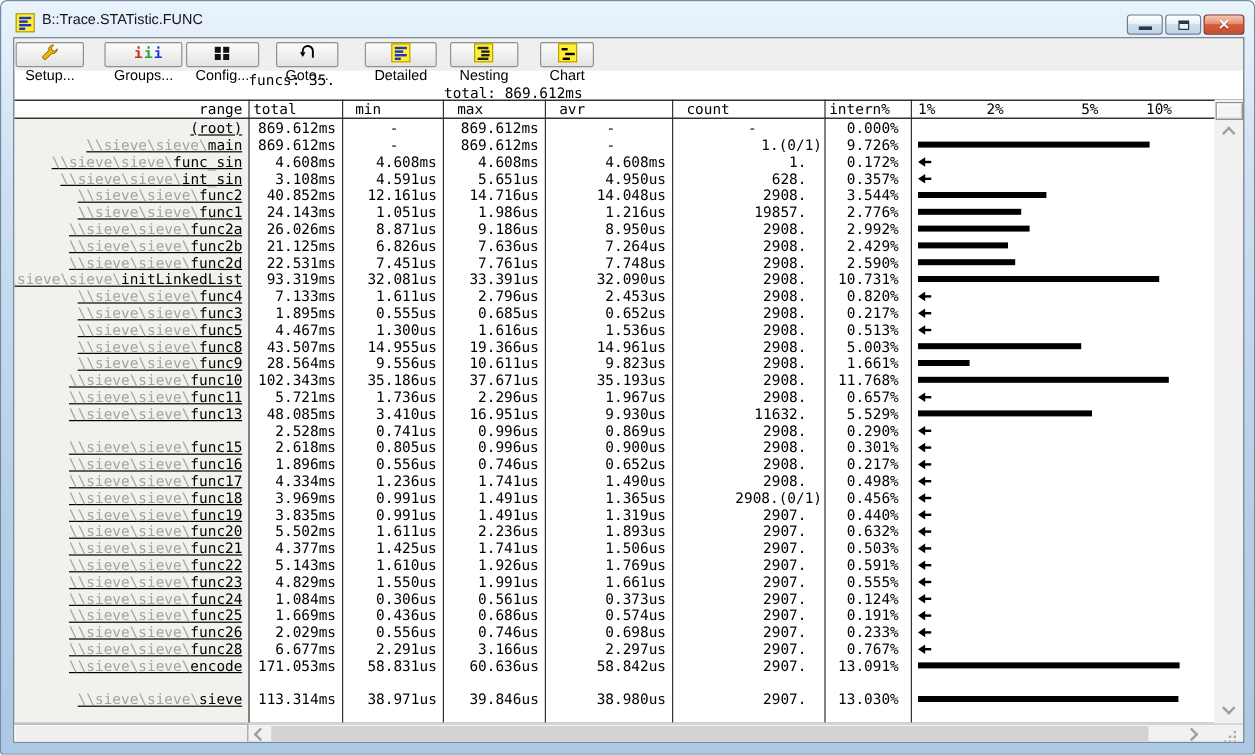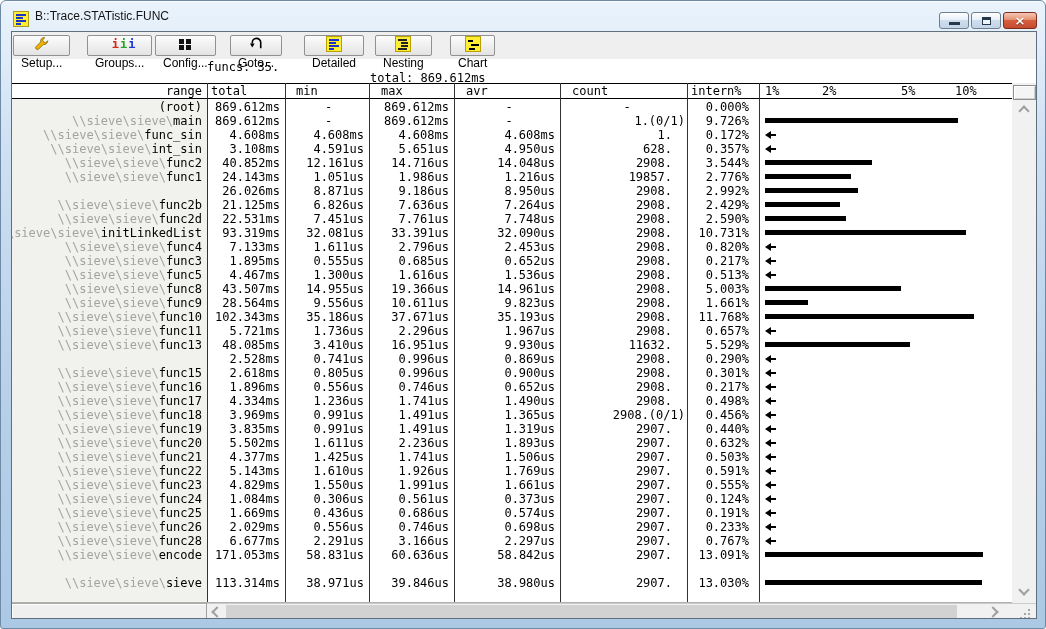--- a/index.html
+++ b/index.html
@@ -63,21 +63,21 @@
   .thead{position:absolute;left:0;top:52px;height:14px;width:100%;}
   .hcell{position:absolute;top:0;height:14px;white-space:pre;text-align:center;}
   .h-range{left:0;width:190px;text-align:right;}
   .h-total{left:199px}.h-min{left:284px}.h-max{left:369px}.h-avr{left:454px}
   .h-count{left:560px}.h-intern{left:679px}
   .s1{left:753px}.s2{left:810px}.s3{left:889px}.s4{left:943px}
   
   .rows{position:absolute;left:0;top:0;width:100%;height:100%;}
   .row{position:absolute;left:0;height:14px;width:1000px;}
   .c-range{position:absolute;left:0;top:0;width:190px;height:14px;overflow:hidden;}
-  .range-inner{position:absolute;right:0;top:0;white-space:pre;}
+  .range-inner{position:absolute;right:0;top:0;white-space:pre;text-decoration:underline;}
   .prefix{color:#a3a3a3;}
   .cell{position:absolute;top:0;height:14px;text-align:right;white-space:pre;box-sizing:border-box;}
   .c-total{left:196px;width:72px;}
   .c-min{left:281px;width:71px;}
   .c-max{left:366px;width:71px;}
   .c-avr{left:451px;width:92px;}
   .c-count{left:557px;width:116px;}
   .c-count:not(.suf){padding-right:13px;}
   .c-intern{left:681px;width:56px;}
   .cell.dash{text-align:center;padding-right:0 !important;}
@@ -250,20 +250,23 @@
           </div>
           <span class="cell c-total">24.143ms</span>
           <span class="cell c-min">1.051us</span>
           <span class="cell c-max">1.986us</span>
           <span class="cell c-avr">1.216us</span>
           <span class="cell c-count">19857.</span>
           <span class="cell c-intern">2.776%</span>
           <div class="bar" style="width: 86px; background: rgb(0, 0, 0);"></div>
         </div>
         <div class="row" style="top: 152px;">
+          <div class="c-range">
+            <span class="range-inner"><span class="prefix">\\sieve\sieve\</span><span>func2a</span></span>
+          </div>
           <span class="cell c-total">26.026ms</span>
           <span class="cell c-min">8.871us</span>
           <span class="cell c-max">9.186us</span>
           <span class="cell c-avr">8.950us</span>
           <span class="cell c-count">2908.</span>
           <span class="cell c-intern">2.992%</span>
           <div class="bar" style="width: 93px; background: rgb(0, 0, 0);"></div>
         </div>
         <div class="row" style="top: 166px;">
           <div class="c-range">

